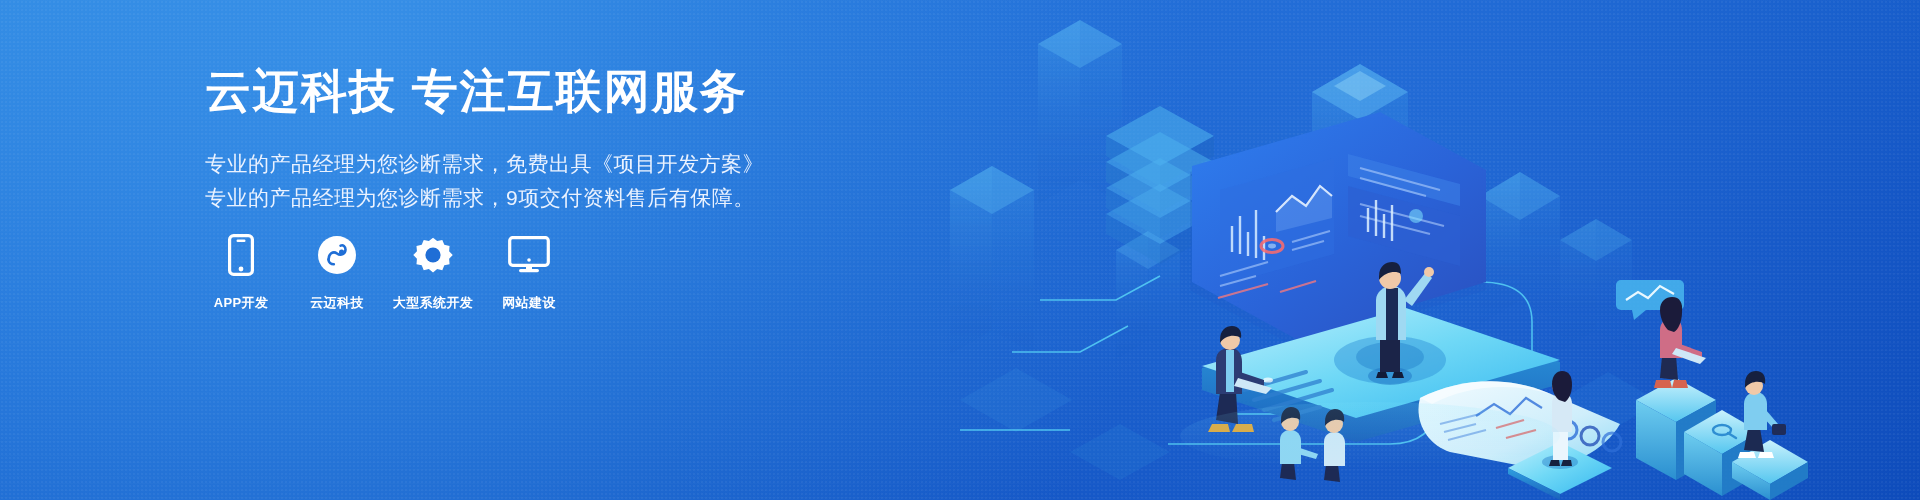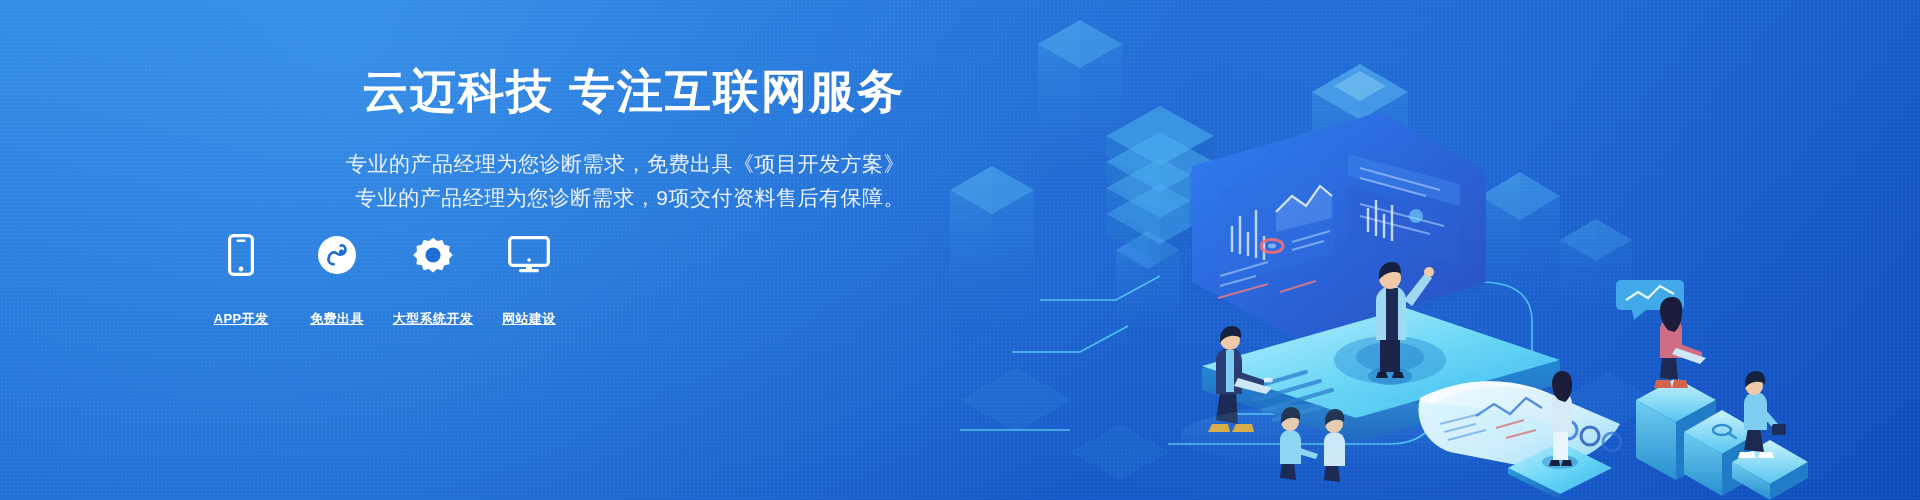--- a/index.html
+++ b/index.html
@@ -10,21 +10,20 @@
   }
 
   #banner{
     position:relative;
     width:1920px; height:500px;
     overflow:hidden;
     background:
       radial-gradient(circle at 18% 8%, rgba(60,150,235,0.75) 0%, rgba(60,150,235,0) 52%),
       radial-gradient(circle at 72% 30%, rgba(45,120,225,0.55) 0%, rgba(45,120,225,0) 55%),
       linear-gradient(160deg,#2d86e0 0%, #1f6ed6 26%, #155cc9 52%, #0f4fc0 74%, #0a46b6 100%);
-    text-align: right;
   }
   
   #texture{
     position:absolute; inset:0;
     background-image:radial-gradient(rgba(255,255,255,0.045) 1px, transparent 1px);
     background-size:4px 4px;
     pointer-events:none;
   }
   
   #bands{
@@ -75,27 +74,26 @@
     cursor:pointer;
   }
   .svc-icon{
     height:46px;
     display:flex;
     align-items:center;
     justify-content:center;
   }
   .svc-icon svg{ display:block; }
   .svc-label{
-    margin-top:32px;
+    margin-top:16px;
     color:#ffffff;
     font-size:13px;
     font-weight:bold;
     letter-spacing:0.4px;
     white-space:nowrap;
-    text-decoration:underline;
   }
 
   
   #art{
     position:absolute;
     right:0; top:0;
     width:1000px; height:500px;
     z-index:4;
   }
   #art svg{ display:block; width:100%; height:100%; }
@@ -445,21 +443,21 @@
 
     <div class="service">
       <div class="svc-icon">
         <svg width="40" height="40" viewBox="0 0 40 40">
           <circle cx="20" cy="20" r="19" fill="#ffffff"></circle>
           <path d="M11.5 24.5 C11.5 19 16 15.5 20 18.5 C24 21.5 28.5 18.5 28.5 14.5 C28.5 11.3 26 9.5 23.6 10.6" fill="none" stroke="#1f6ed6" stroke-width="2.6" stroke-linecap="round"></path>
           <path d="M16.8 29.2 C14 29.2 11.5 27.4 11.5 24.5" fill="none" stroke="#1f6ed6" stroke-width="2.6" stroke-linecap="round"></path>
           <circle cx="24.6" cy="17.2" r="2.6" fill="#1f6ed6"></circle>
         </svg>
       </div>
-      <div class="svc-label">免费出具</div>
+      <div class="svc-label">云迈科技</div>
     </div>
 
 
     <div class="service">
       <div class="svc-icon">
         <svg width="40" height="40" viewBox="0 0 40 40">
           <path d="M20 1.5 L24.4 5.2 L29.9 3.9 L32 9.2 L37.6 10.3 L37.1 16 L41 20 L37.1 24 L37.6 29.7 L32 30.8 L29.9 36.1 L24.4 34.8 L20 38.5 L15.6 34.8 L10.1 36.1 L8 30.8 L2.4 29.7 L2.9 24 L-1 20 L2.9 16 L2.4 10.3 L8 9.2 L10.1 3.9 L15.6 5.2 Z" fill="#ffffff" transform="scale(0.94) translate(1.3,1.3)"></path>
           <circle cx="20" cy="20" r="7.6" fill="#1f6ed6"></circle>
         </svg>
       </div>

